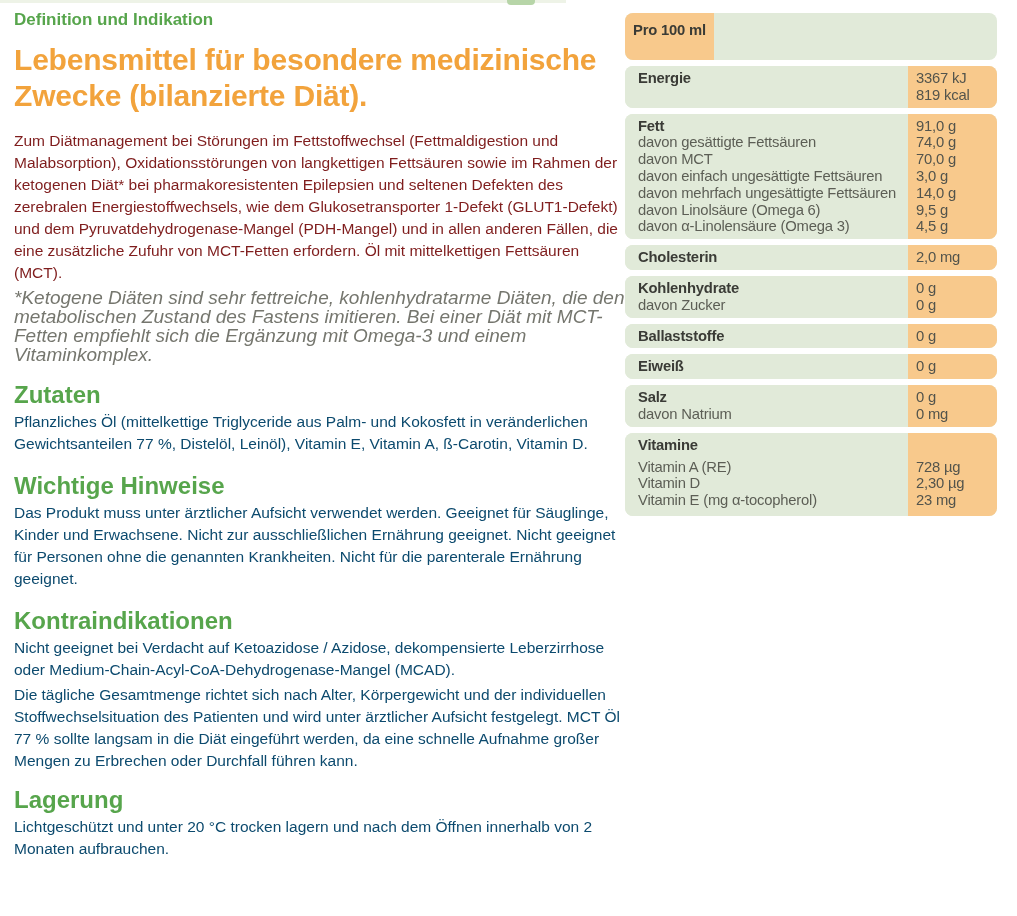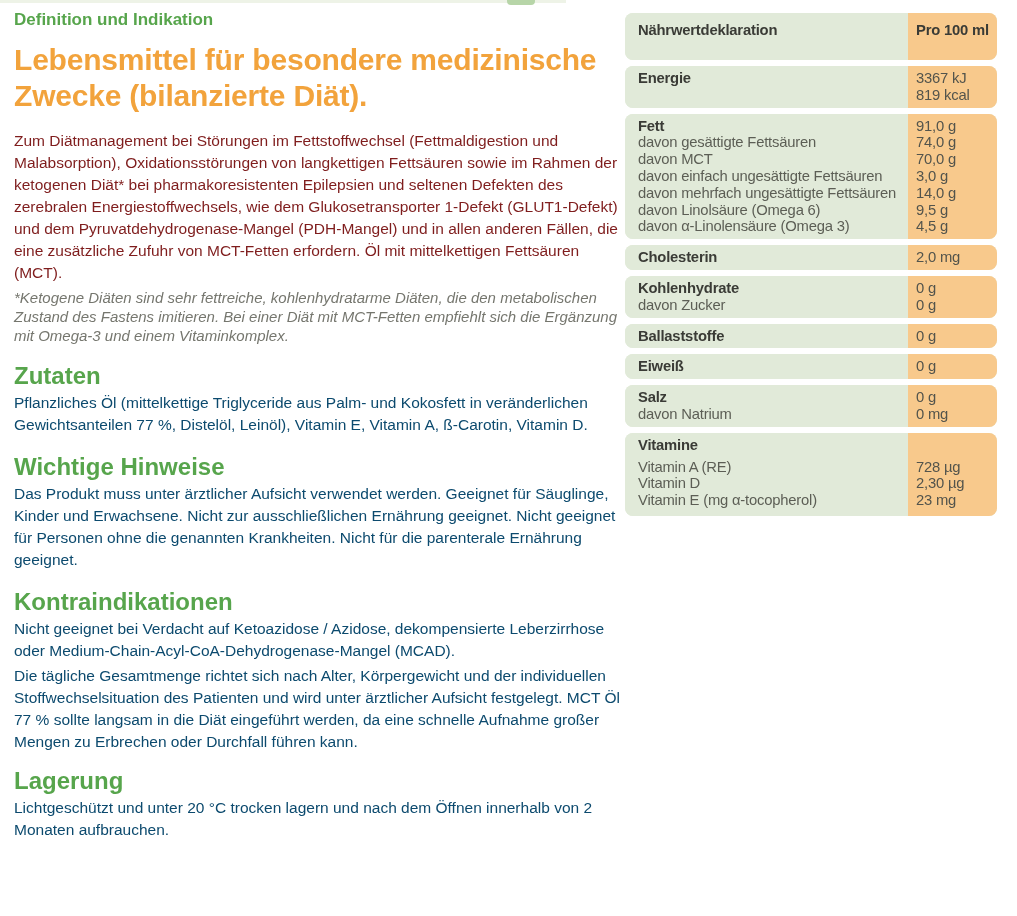--- a/index.html
+++ b/index.html
@@ -33,21 +33,21 @@
     margin-top:10px;
     font-size:30px; font-weight:bold; color:#f2a33c; line-height:36px;
     letter-spacing:-0.2px;
   }
   .intro-body {
     margin-top:16px;
     font-size:15.5px; line-height:22px; color:#7f1d1d;
   }
   .footnote {
     margin-top:4px;
-    font-style:italic; font-size:15px; line-height:19px; color:#75766e;
+    font-style:italic; font-size:19px; line-height:19px; color:#75766e;
   }
   .section { margin-top:0; }
   .section-heading {
     margin-top:17px;
     font-size:24px; font-weight:bold; color:#57a54c; line-height:27px;
   }
   .section-heading.tight { margin-top:14px; }
   .section-body {
     margin-top:3px;
     font-size:15.5px; line-height:22px; color:#0c4a6e;
@@ -130,23 +130,20 @@
 
     <section class="section">
       <h2 class="section-heading tight">Lagerung</h2>
       <p class="section-body">Lichtgeschützt und unter 20 °C trocken lagern und nach dem Öffnen innerhalb von 2 Monaten aufbrauchen.</p>
     </section>
 
   </main>
 
   <aside class="table-col">
     <div class="nt-row nt-header">
-      <div class="nt-labels">
-        <div class="nt-line bold">Nährwertdeklaration</div>
-      </div>
       <div class="nt-values">
         <div class="nt-line bold">Pro 100 ml</div>
       </div>
     </div>
     <div id="nt-rows">
         <div class="nt-row">
       <div class="nt-labels">
             <div class="nt-line bold">Energie</div>
             <div class="nt-line"></div>
           </div>

